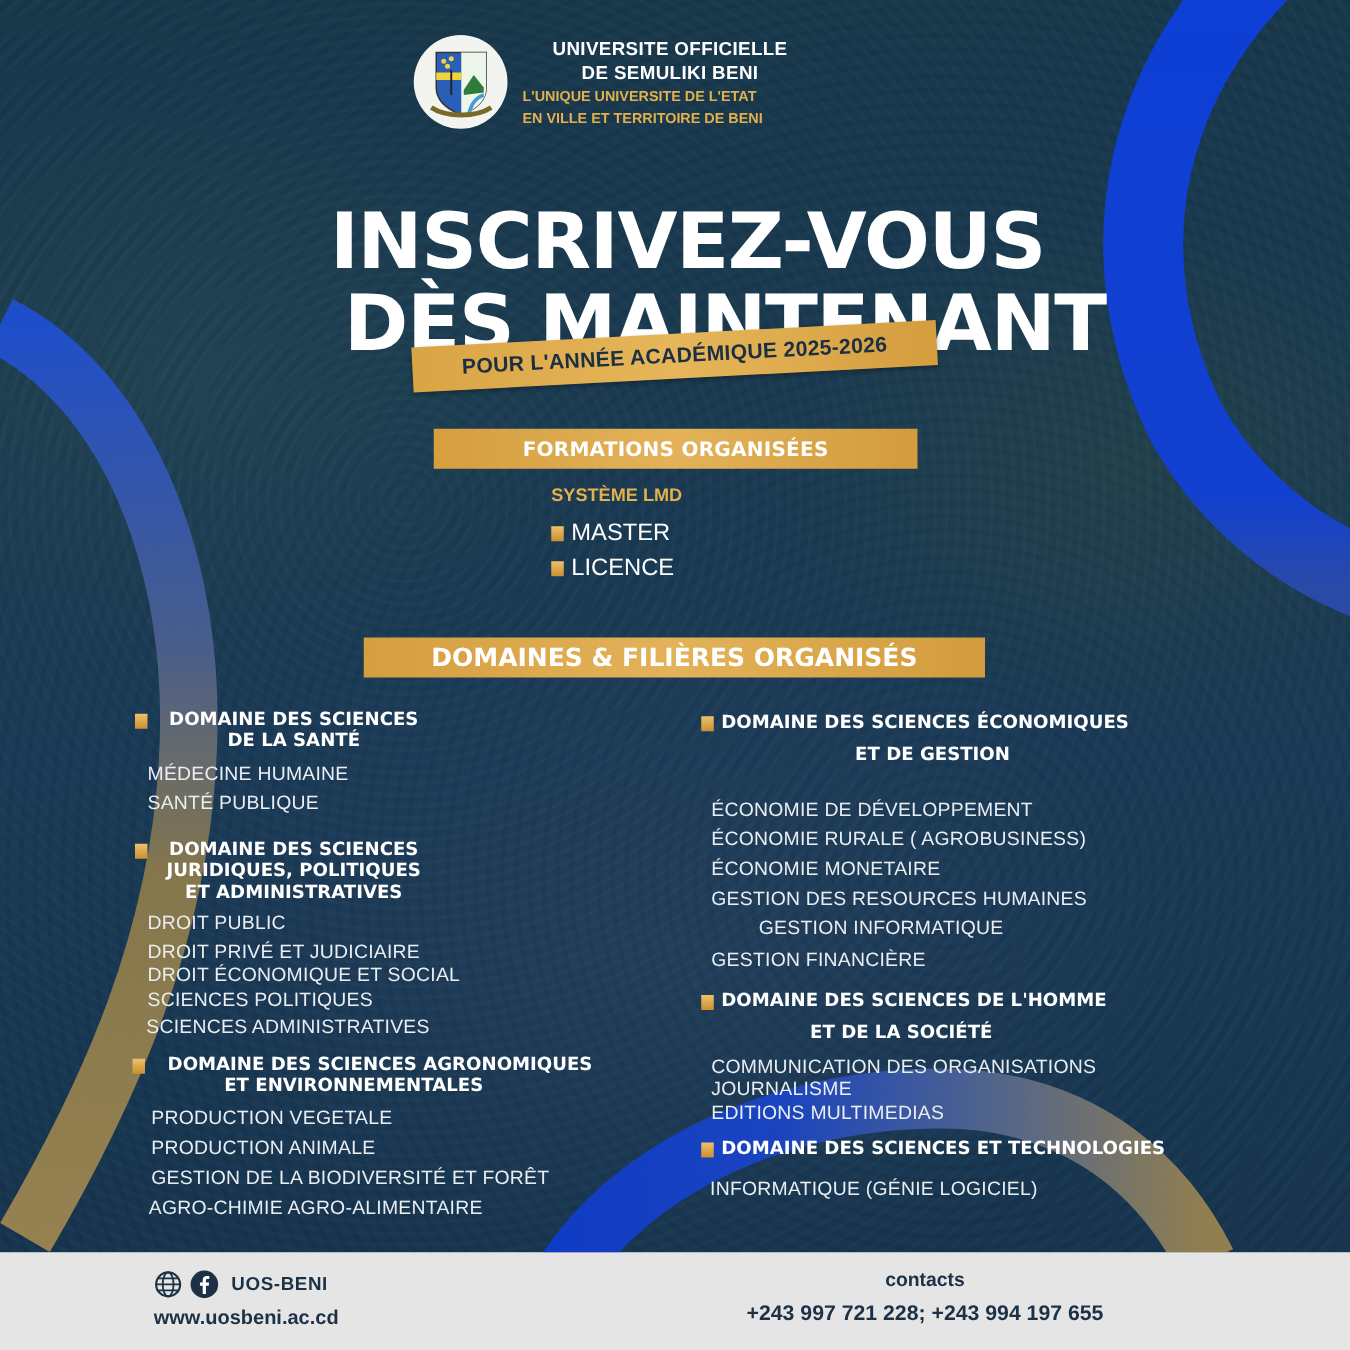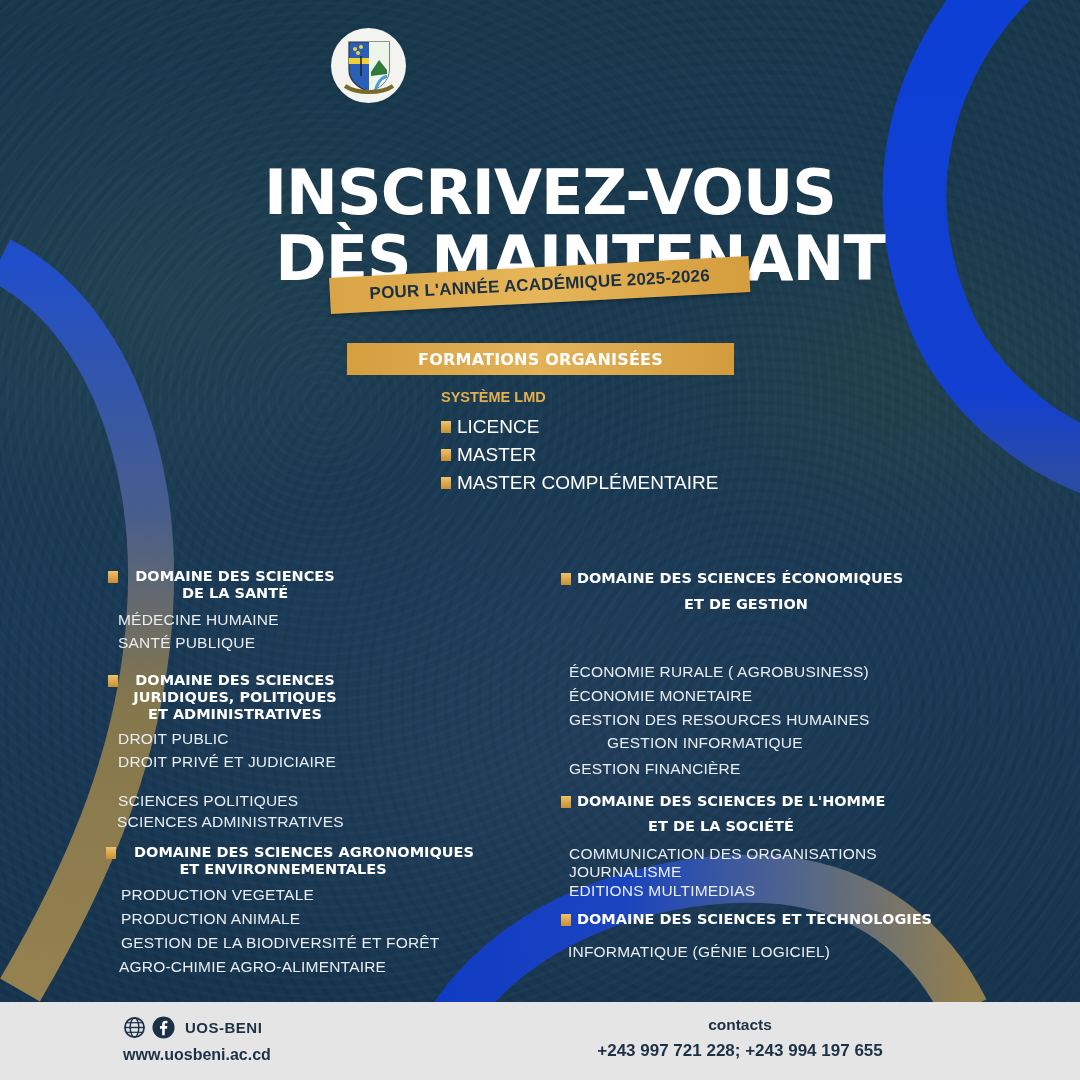--- a/index.html
+++ b/index.html
@@ -154,47 +154,52 @@
         <rect x="8" y="22" width="20" height="6" fill="#f1d23a"></rect>
         <polygon points="30,36 38,24 46,34 46,38 30,40" fill="#2e7b3a"></polygon>
         <path d="M34 56 C36 46 40 42 46 40" stroke="#4a9ad8" stroke-width="3" fill="none"></path>
         <circle cx="14" cy="13" r="2" fill="#f1d23a"></circle>
           <circle cx="20" cy="11" r="2" fill="#f1d23a"></circle>
           <circle cx="17" cy="17" r="2" fill="#f1d23a"></circle>
         <line x1="20" y1="20" x2="20" y2="40" stroke="#222" stroke-width="1.5"></line>
         <path d="M4 50 C16 58, 40 58, 52 50" stroke="#7a6a2a" stroke-width="4" fill="none"></path>
       </svg>
     </div>
+    <div class="header-text">
+      <span class="uni-name">UNIVERSITE OFFICIELLE</span>
+      <span class="uni-name">DE SEMULIKI BENI</span>
+      <span class="uni-tag">L'UNIQUE UNIVERSITE DE L'ETAT</span>
+      <span class="uni-tag">EN VILLE ET TERRITOIRE DE BENI</span>
+    </div>
   </div>
 
   <div class="title title-1">INSCRIVEZ-VOUS</div>
   <div class="title title-2">DÈS MAINTENANT</div>
   <div class="year-ribbon">
     <span>POUR L'ANNÉE  ACADÉMIQUE 2025-2026</span>
   </div>
 
   <div class="gold-bar bar-formations">
     <span>FORMATIONS ORGANISÉES</span>
   </div>
   <div class="lmd-title">SYSTÈME LMD</div>
   <ul class="lmd-list">
-    <li>
-        <span class="bullet"></span>
-        <span>LICENCE</span>
-      </li>
     <li>
         <span class="bullet"></span>
         <span>MASTER</span>
       </li>
     <li>
         <span class="bullet"></span>
-        <span>MASTER COMPLÉMENTAIRE</span>
+        <span>LICENCE</span>
       </li>
   </ul>
 
+  <div class="gold-bar bar-domaines">
+    <span>DOMAINES &amp; FILIÈRES ORGANISÉS</span>
+  </div>
 
   <div class="domain" style="left:108px; top:568px; width:240px;">
     <div class="domain-head">
       <span class="bullet"></span>
       <span class="h-text" style="padding-left:14px;">DOMAINE DES SCIENCES</span>
       <span class="h-text" style="padding-left:14px;">DE LA SANTÉ</span>
     </div>
   </div>
   <div class="prog" style="left:118px; top:610px;">MÉDECINE HUMAINE</div>
   <div class="prog" style="left:118px; top:633px;">SANTÉ PUBLIQUE</div>
@@ -202,20 +207,21 @@
   <div class="domain" style="left:108px; top:672px; width:240px;">
     <div class="domain-head">
       <span class="bullet"></span>
       <span class="h-text" style="padding-left:14px;">DOMAINE DES SCIENCES</span>
       <span class="h-text" style="padding-left:14px;">JURIDIQUES, POLITIQUES</span>
       <span class="h-text" style="padding-left:14px;">ET ADMINISTRATIVES</span>
     </div>
   </div>
   <div class="prog" style="left:118px; top:729px;">DROIT PUBLIC</div>
   <div class="prog" style="left:118px; top:752px;">DROIT PRIVÉ ET JUDICIAIRE</div>
+  <div class="prog" style="left:118px; top:771px;">DROIT ÉCONOMIQUE ET SOCIAL</div>
   <div class="prog" style="left:118px; top:791px;">SCIENCES POLITIQUES</div>
   <div class="prog" style="left:117px; top:812px;">SCIENCES ADMINISTRATIVES</div>
 
   <div class="domain" style="left:106px; top:844px; width:384px;">
     <div class="domain-head">
       <span class="bullet"></span>
       <span class="h-text" style="padding-left:12px;">DOMAINE DES SCIENCES AGRONOMIQUES</span>
       <span class="h-text" style="padding-left:0; margin-left:-30px;">ET ENVIRONNEMENTALES</span>
     </div>
   </div>
@@ -224,20 +230,21 @@
   <div class="prog" style="left:121px; top:933px;">GESTION DE LA BIODIVERSITÉ ET FORÊT</div>
   <div class="prog" style="left:119px; top:957px;">AGRO-CHIMIE AGRO-ALIMENTAIRE</div>
 
   <div class="domain" style="left:561px; top:570px; width:380px;">
     <div class="domain-head">
       <span class="bullet"></span>
       <span class="h-text" style="padding-left:16px; text-align:left;">DOMAINE  DES SCIENCES ÉCONOMIQUES</span>
       <span class="h-text" style="margin-top:9px; margin-left:-10px;">ET DE GESTION</span>
     </div>
   </div>
+  <div class="prog" style="left:569px; top:639px;">ÉCONOMIE DE DÉVELOPPEMENT</div>
   <div class="prog" style="left:569px; top:662px;">ÉCONOMIE RURALE ( AGROBUSINESS)</div>
   <div class="prog" style="left:569px; top:686px;">ÉCONOMIE MONETAIRE</div>
   <div class="prog" style="left:569px; top:710px;">GESTION DES RESOURCES HUMAINES</div>
   <div class="prog" style="left:579px; top:733px;margin-left:28px;">GESTION  INFORMATIQUE</div>
   <div class="prog" style="left:569px; top:759px;">GESTION FINANCIÈRE</div>
 
   <div class="domain" style="left:561px; top:793px; width:360px;">
     <div class="domain-head">
       <span class="bullet"></span>
       <span class="h-text" style="padding-left:16px; text-align:left;">DOMAINE  DES SCIENCES DE L'HOMME</span>

